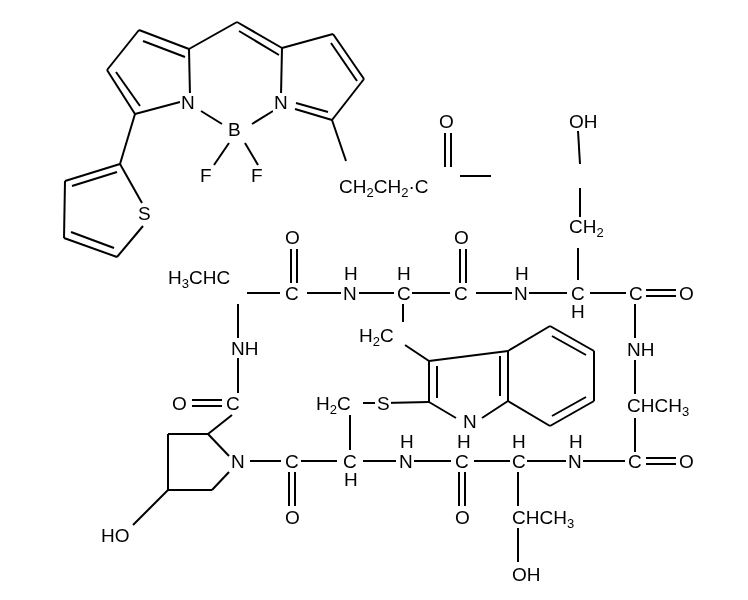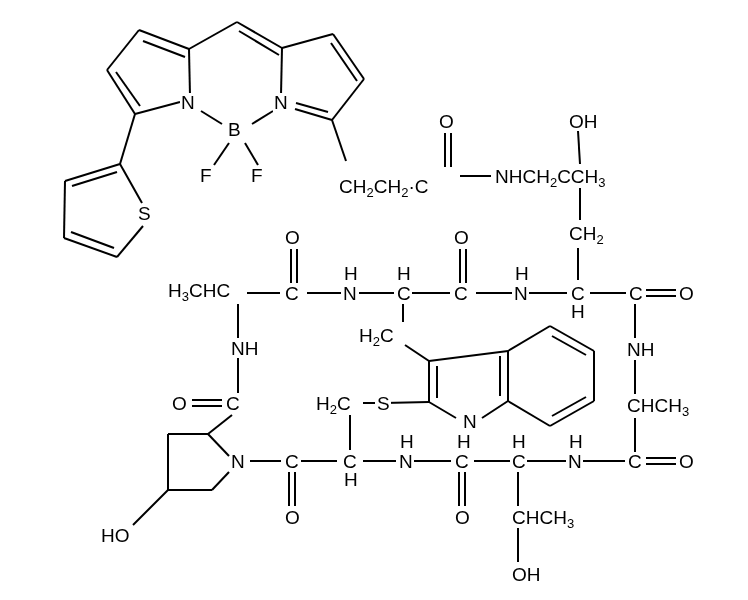--- a/index.html
+++ b/index.html
@@ -138,25 +138,24 @@
 
 <span class="lbl" style="left:180px;top:93px">N</span>
 <span class="lbl" style="left:227px;top:120px">B</span>
 <span class="lbl" style="left:273px;top:93px">N</span>
 <span class="lbl" style="left:199px;top:166px">F</span>
 <span class="lbl" style="left:250px;top:166px">F</span>
 <span class="lbl" style="left:137px;top:204px">S</span>
 
 <span class="lbl" style="left:338px;top:177px">CH<sub>2</sub>CH<sub>2</sub>·C</span>
 <span class="lbl" style="left:438px;top:112px">O</span>
-<span class="lbl" style="left:494px;top:167px">NHCH<sub>2</sub>CCH<sub>3</sub></span>
 <span class="lbl" style="left:568px;top:112px">OH</span>
-<span class="lbl" style="left:568px;top:224px">CH<sub>2</sub></span>
+<span class="lbl" style="left:568px;top:217px">CH<sub>2</sub></span>
 
-<span class="lbl" style="left:167px;top:281px">H<sub>3</sub>CHC</span>
+<span class="lbl" style="left:167px;top:268px">H<sub>3</sub>CHC</span>
 <span class="lbl" style="left:284px;top:228px">O</span>
 <span class="lbl" style="left:284px;top:284px">C</span>
 <span class="lbl" style="left:343px;top:264px">H</span>
 <span class="lbl" style="left:342px;top:284px">N</span>
 <span class="lbl" style="left:396px;top:264px">H</span>
 <span class="lbl" style="left:396px;top:284px">C</span>
 <span class="lbl" style="left:453px;top:228px">O</span>
 <span class="lbl" style="left:453px;top:284px">C</span>
 <span class="lbl" style="left:514px;top:264px">H</span>
 <span class="lbl" style="left:513px;top:284px">N</span>

